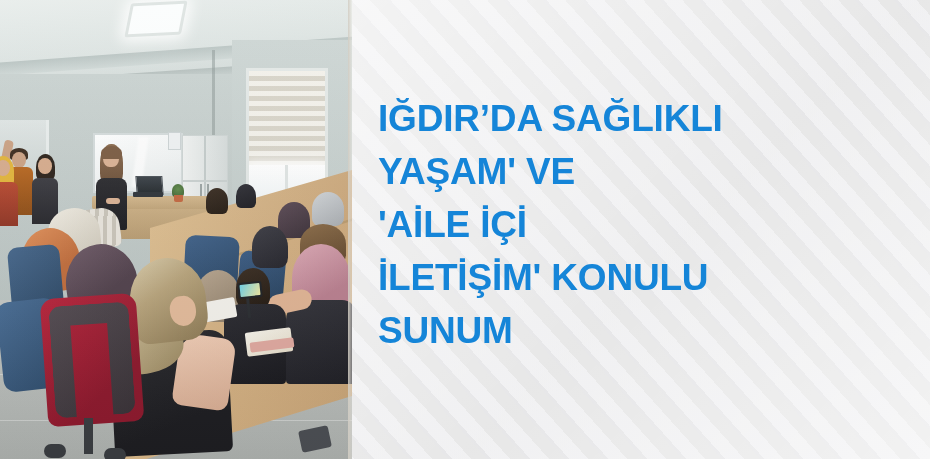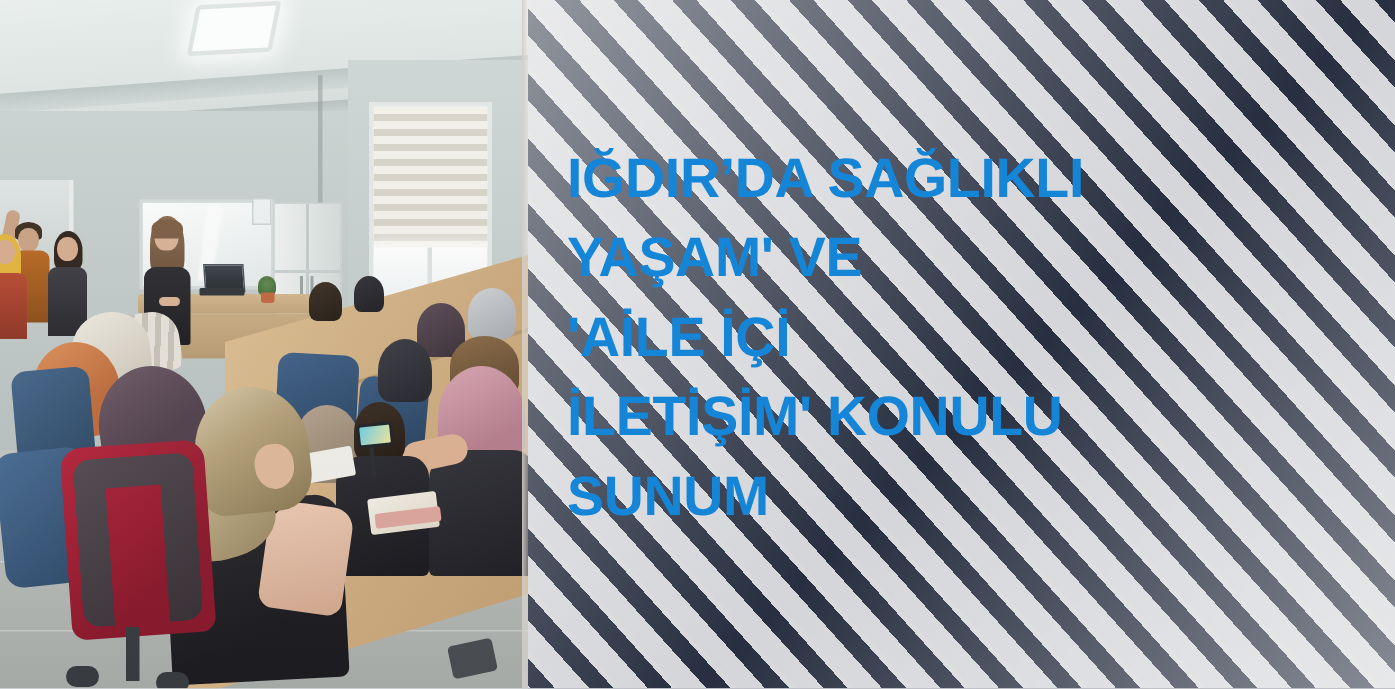--- a/index.html
+++ b/index.html
@@ -398,21 +398,21 @@
     right: 0; top: 0;
     width: 4px; height: 459px;
     background: linear-gradient(90deg, rgba(210,205,195,.9), rgba(245,243,238,.4));
   }
 
   
   .panel {
     position: relative;
     flex: 1 1 auto;
     height: 459px;
-    background: #0f172a;
+    background: #e5e5e5;
     overflow: hidden;
     padding-left: 36px;
   }
   .panel-stripes {
     position: absolute;
     inset: -40px;
     background: repeating-linear-gradient(
       48deg,
       rgba(255,255,255,0) 0px,
       rgba(255,255,255,0) 12px,

